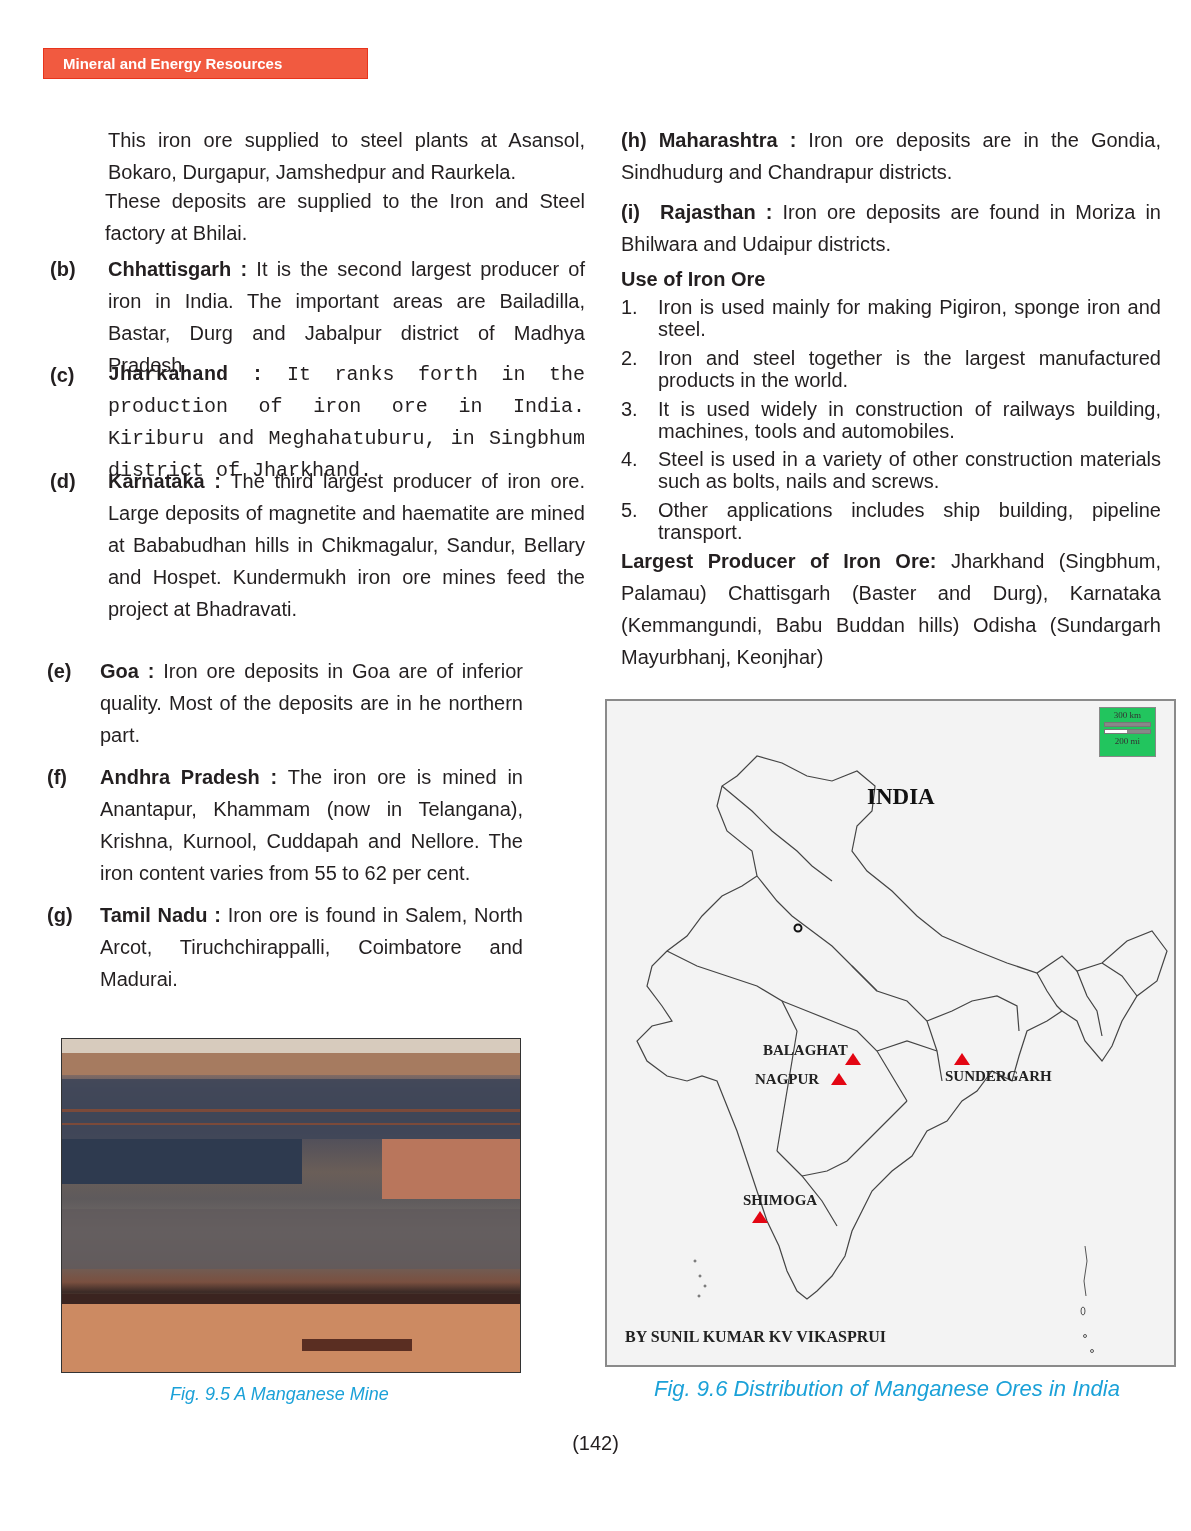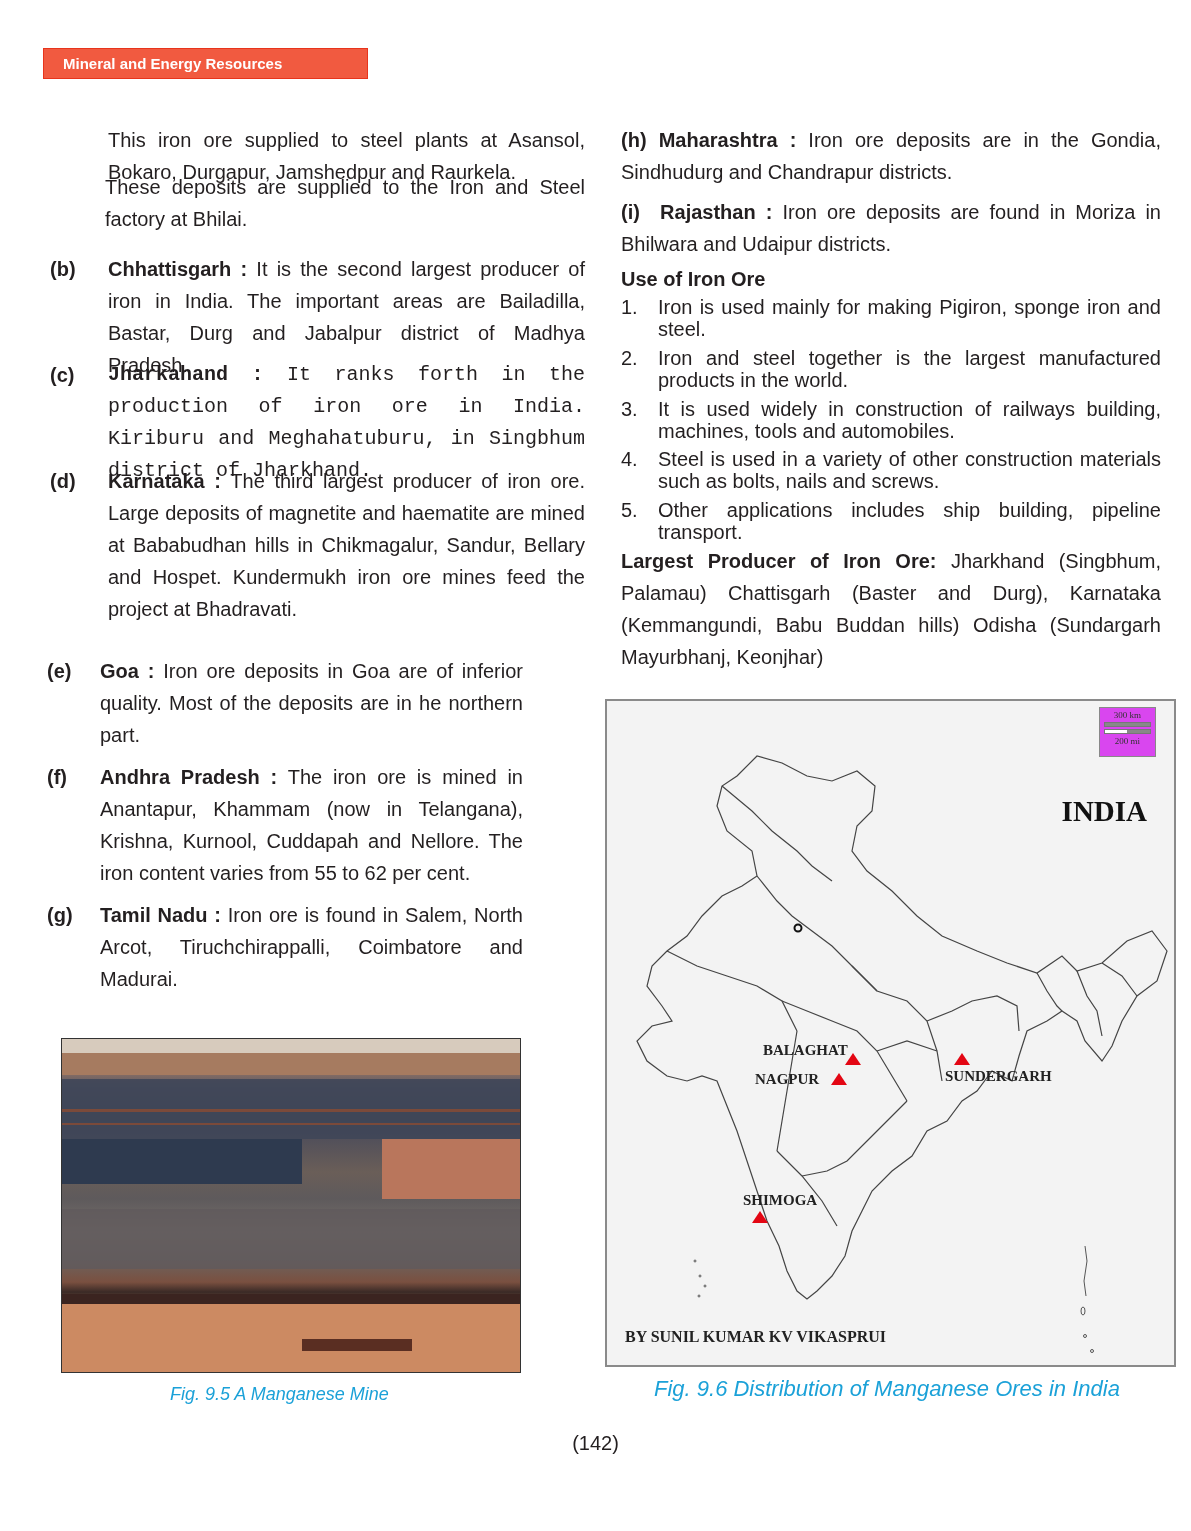--- a/index.html
+++ b/index.html
@@ -24,40 +24,40 @@
                   border: 1px solid #333; box-sizing: border-box; overflow: hidden;
                   background: linear-gradient(180deg, #c9b9a6 0%, #a47a62 8%, #5a5a66 14%, #3d4556 22%,
                     #52505a 30%, #6a5e58 40%, #5e5a5c 48%, #77706a 58%, #6b6460 66%,
                     #7a5040 73%, #3a2a26 76%, #b57a5a 82%, #d39068 90%, #c27c55 100%); }
   .figure-photo .band { position: absolute; left: 0; width: 100%; }
   .caption { position: absolute; font-family: Liberation Sans, sans-serif; font-style: italic;
              color: #1ba1d8; }
   .map-frame { position: absolute; left: 605px; top: 699px; width: 571px; height: 668px;
                border: 2px solid #8a8a8a; box-sizing: border-box; background: #f3f3f3; }
   .map-title { position: absolute; font-family: "Liberation Serif", serif; font-weight: bold;
-               color: #111; font-size: 29px; line-height: 28px; text-align: right; margin-top: 14px; }
+               color: #111; font-size: 23px; line-height: 28px; text-align: left; }
   .map-label { position: absolute; font-family: "Liberation Serif", serif; font-weight: bold;
                font-size: 15px; color: #222; }
   .mine-marker { position: absolute; width: 0; height: 0; border-left: 8px solid transparent;
                  border-right: 8px solid transparent; border-bottom: 12px solid #e30613; }
   .scale-box { position: absolute; left: 1099px; top: 707px; width: 55px; height: 48px;
-               border: 1px solid #888; background: #d946ef; font-family: "Liberation Serif", serif;
+               border: 1px solid #888; background: #22c55e; font-family: "Liberation Serif", serif;
                font-size: 9px; text-align: center; color: #333; }
   .scale-bar { height: 3px; margin: 2px 4px; background: #888; border: 1px solid #777; }
   .scale-bar.light { background: linear-gradient(90deg, #fff 50%, #888 50%); }
   .page-number { position: absolute; left: 0; width: 1191px; top: 1432px; text-align: center;
                  font-family: "Liberation Sans", sans-serif; font-size: 20px; color: #231f20; }
 </style>
 </head>
 <body>
 
 <div class="header-tag">Mineral and Energy Resources</div>
 
 <div class="txt" style="left:108px; top:124px; width:477px;">This iron ore supplied to steel plants at Asansol, Bokaro, Durgapur, Jamshedpur and Raurkela.</div>
-<div class="txt" style="left:105px; top:171px; width:480px;">These deposits are supplied to the Iron and Steel factory at Bhilai.</div>
+<div class="txt" style="left:105px; top:185px; width:480px;">These deposits are supplied to the Iron and Steel factory at Bhilai.</div>
 
 <div class="label" style="left:50px; top:253px;">(b)</div>
 <div class="txt" style="left:108px; top:253px; width:477px;"><b>Chhattisgarh :</b><span> It is the second largest producer of iron in India. The important areas are Bailadilla, Bastar, Durg and Jabalpur district of Madhya Pradesh.</span></div>
 
 <div class="label" style="left:50px; top:359px;">(c)</div>
 <div class="txt" style="left:108px; top:359px; width:477px;font-family:Liberation Mono, monospace;"><b>Jharkahand :</b><span> It ranks forth in the production of iron ore in India. Kiriburu and Meghahatuburu, in Singbhum district of Jharkhand.</span></div>
 
 <div class="label" style="left:50px; top:465px;">(d)</div>
 <div class="txt" style="left:108px; top:465px; width:477px;"><b>Karnataka :</b><span> The third largest producer of iron ore. Large deposits of magnetite and haematite are mined at Bababudhan hills in Chikmagalur, Sandur, Bellary and Hospet. Kundermukh iron ore mines feed the project at Bhadravati.</span></div>
 

